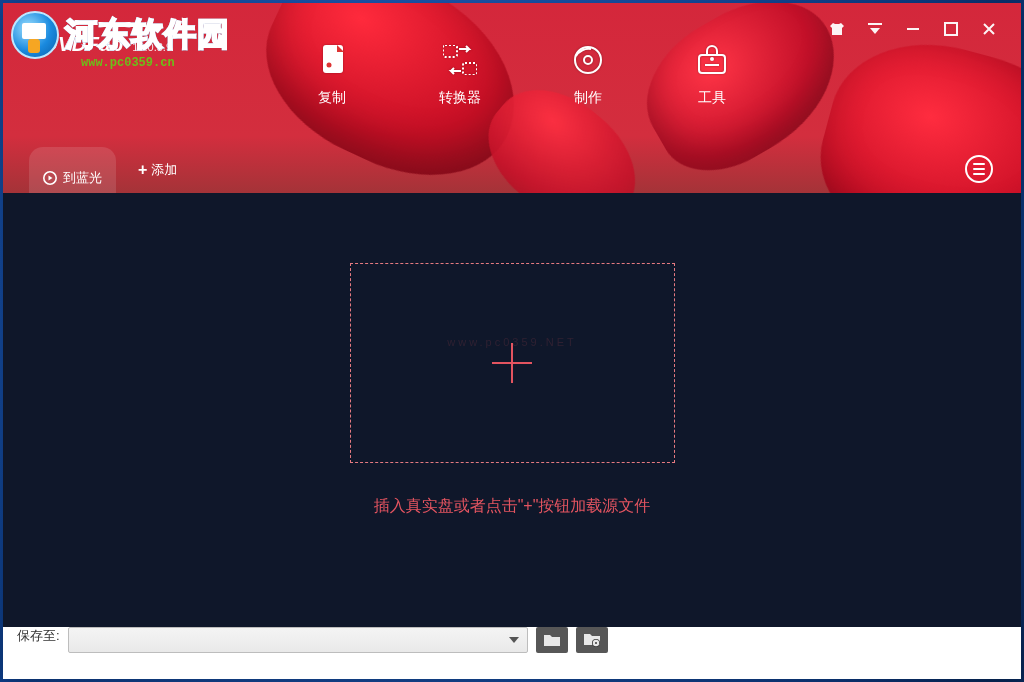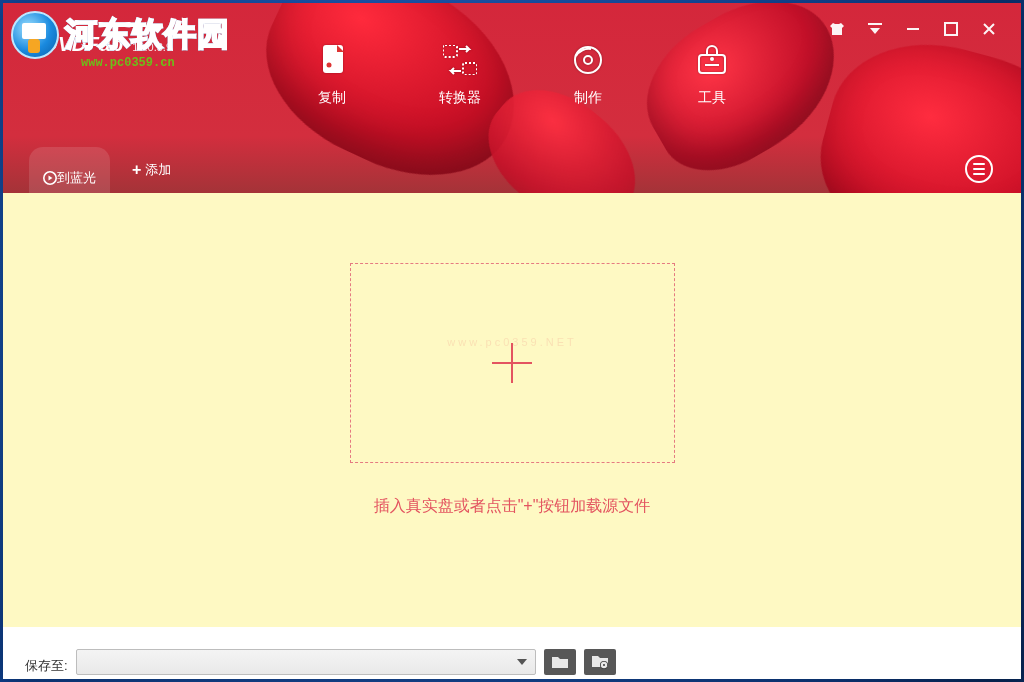--- a/index.html
+++ b/index.html
@@ -83,57 +83,57 @@
 .tab .tlabel { font-size: 14px; }
 .tab .bicon svg { filter: drop-shadow(0 0 1px rgba(0,0,0,.3)); }
 
 
 .subbar {
   position: absolute; left: 0; right: 0; bottom: 0; height: 46px;
   display: flex; align-items: center; padding: 0 26px;
   color: #fff; font-size: 13px; z-index: 30;
 }
 .pill {
-  display: inline-flex; align-items: center; 
+  display: inline-flex; align-items: center; gap: 6px;
   background: rgba(255,255,255,.12);
   padding: 22px 14px; border-radius: 14px; cursor:pointer;margin-top:16px;
 }
 .pill svg { display:block; }
 .addlink { margin-left: 22px; cursor:pointer; display:inline-flex; align-items:center; gap:4px;}
 .menu-round {
   position: absolute; right: 28px; bottom: 10px;
   width: 28px; height: 28px; border: 2px solid #fff; border-radius: 50%;
   display:flex; flex-direction:column; align-items:center; justify-content:center; gap:3px;
   cursor:pointer; z-index:30;
 }
 .menu-round span { display:block; width:12px; height:2px; background:#fff; border-radius:1px;}
 
 
-.body { flex: 1; background:#fef9c3; display:flex; flex-direction:column; align-items:center; justify-content:flex-start; }
+.body { flex: 1; background:#0f172a; display:flex; flex-direction:column; align-items:center; justify-content:flex-start; }
 .dropzone {
   margin-top: 70px;
   width: 325px; height: 200px;
   border: 1px dashed #e57a81;
   display:flex; align-items:center; justify-content:center;
   cursor:pointer;
   position: relative;
 }
 .dropzone .plus::before, .dropzone .plus::after {
   content:""; position:absolute; left:50%; top:50%; background:#e35460;
 }
 .dropzone .plus::before { width:40px; height:2px; transform:translate(-50%,-50%);}
 .dropzone .plus::after { width:2px; height:40px; transform:translate(-50%,-50%);}
 .dz-wm { position:absolute; top: 72px; font-size:11px; color:rgba(229,84,96,.15); letter-spacing:3px; white-space:nowrap; }
 
 .hint { margin-top: 28px; text-align:center; color:#e35460; font-size:16px; line-height: 30px; }
 
 
 .footer {
   height: 52px; background:#fff; border-top: none;
-  display:flex; align-items:flex-end; padding: 0 30px 4px 22px;
+  display:flex; align-items:flex-start; padding: 0 30px 4px 14px;
   font-size: 13px; color:#333;
 }
 .footer .lbl { margin-right: 8px; }
 .footer .pathbox {
   width: 460px; height: 26px;
   background: linear-gradient(#f4f4f4,#e9e9e9);
   border: 1px solid #bdbdbd; border-radius: 2px;
   display:flex; align-items:center; justify-content:flex-end;
   padding: 0 8px; cursor:pointer;
 }

